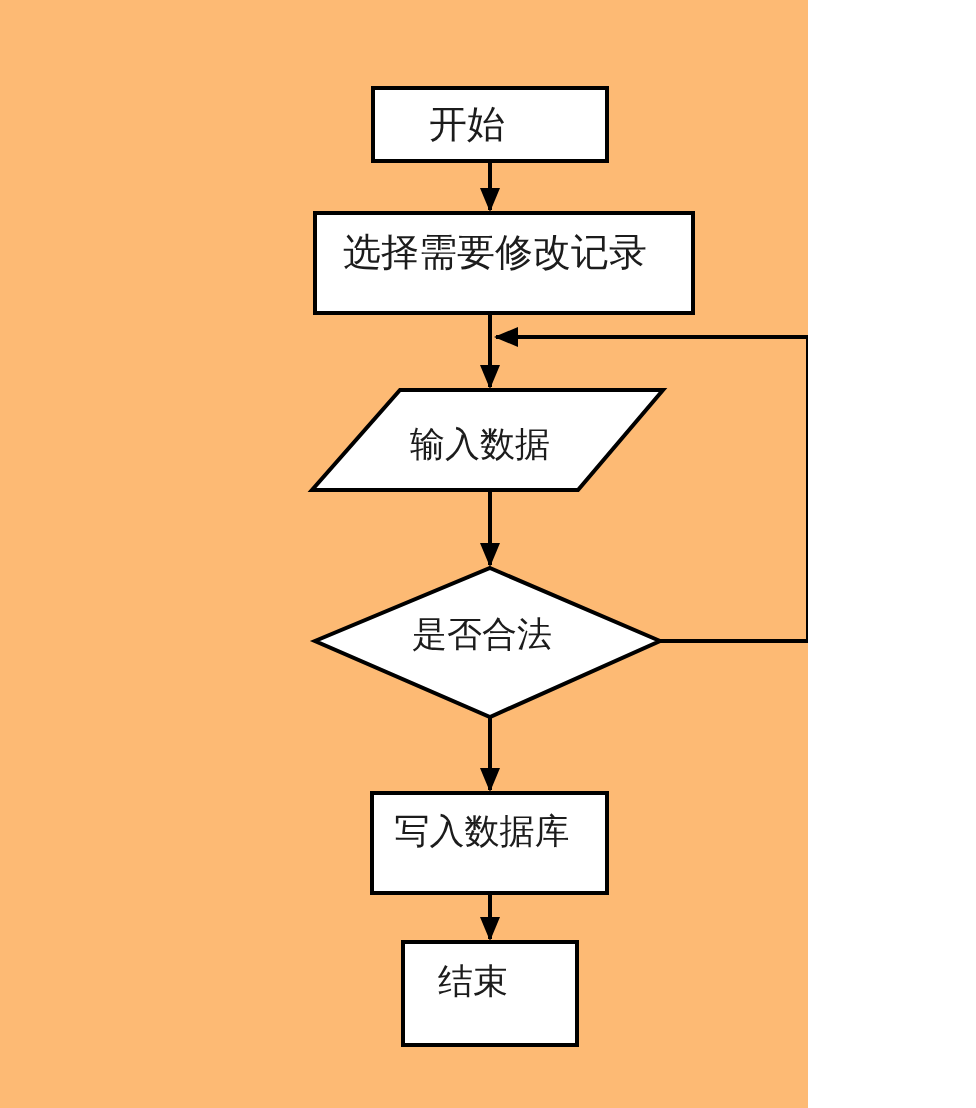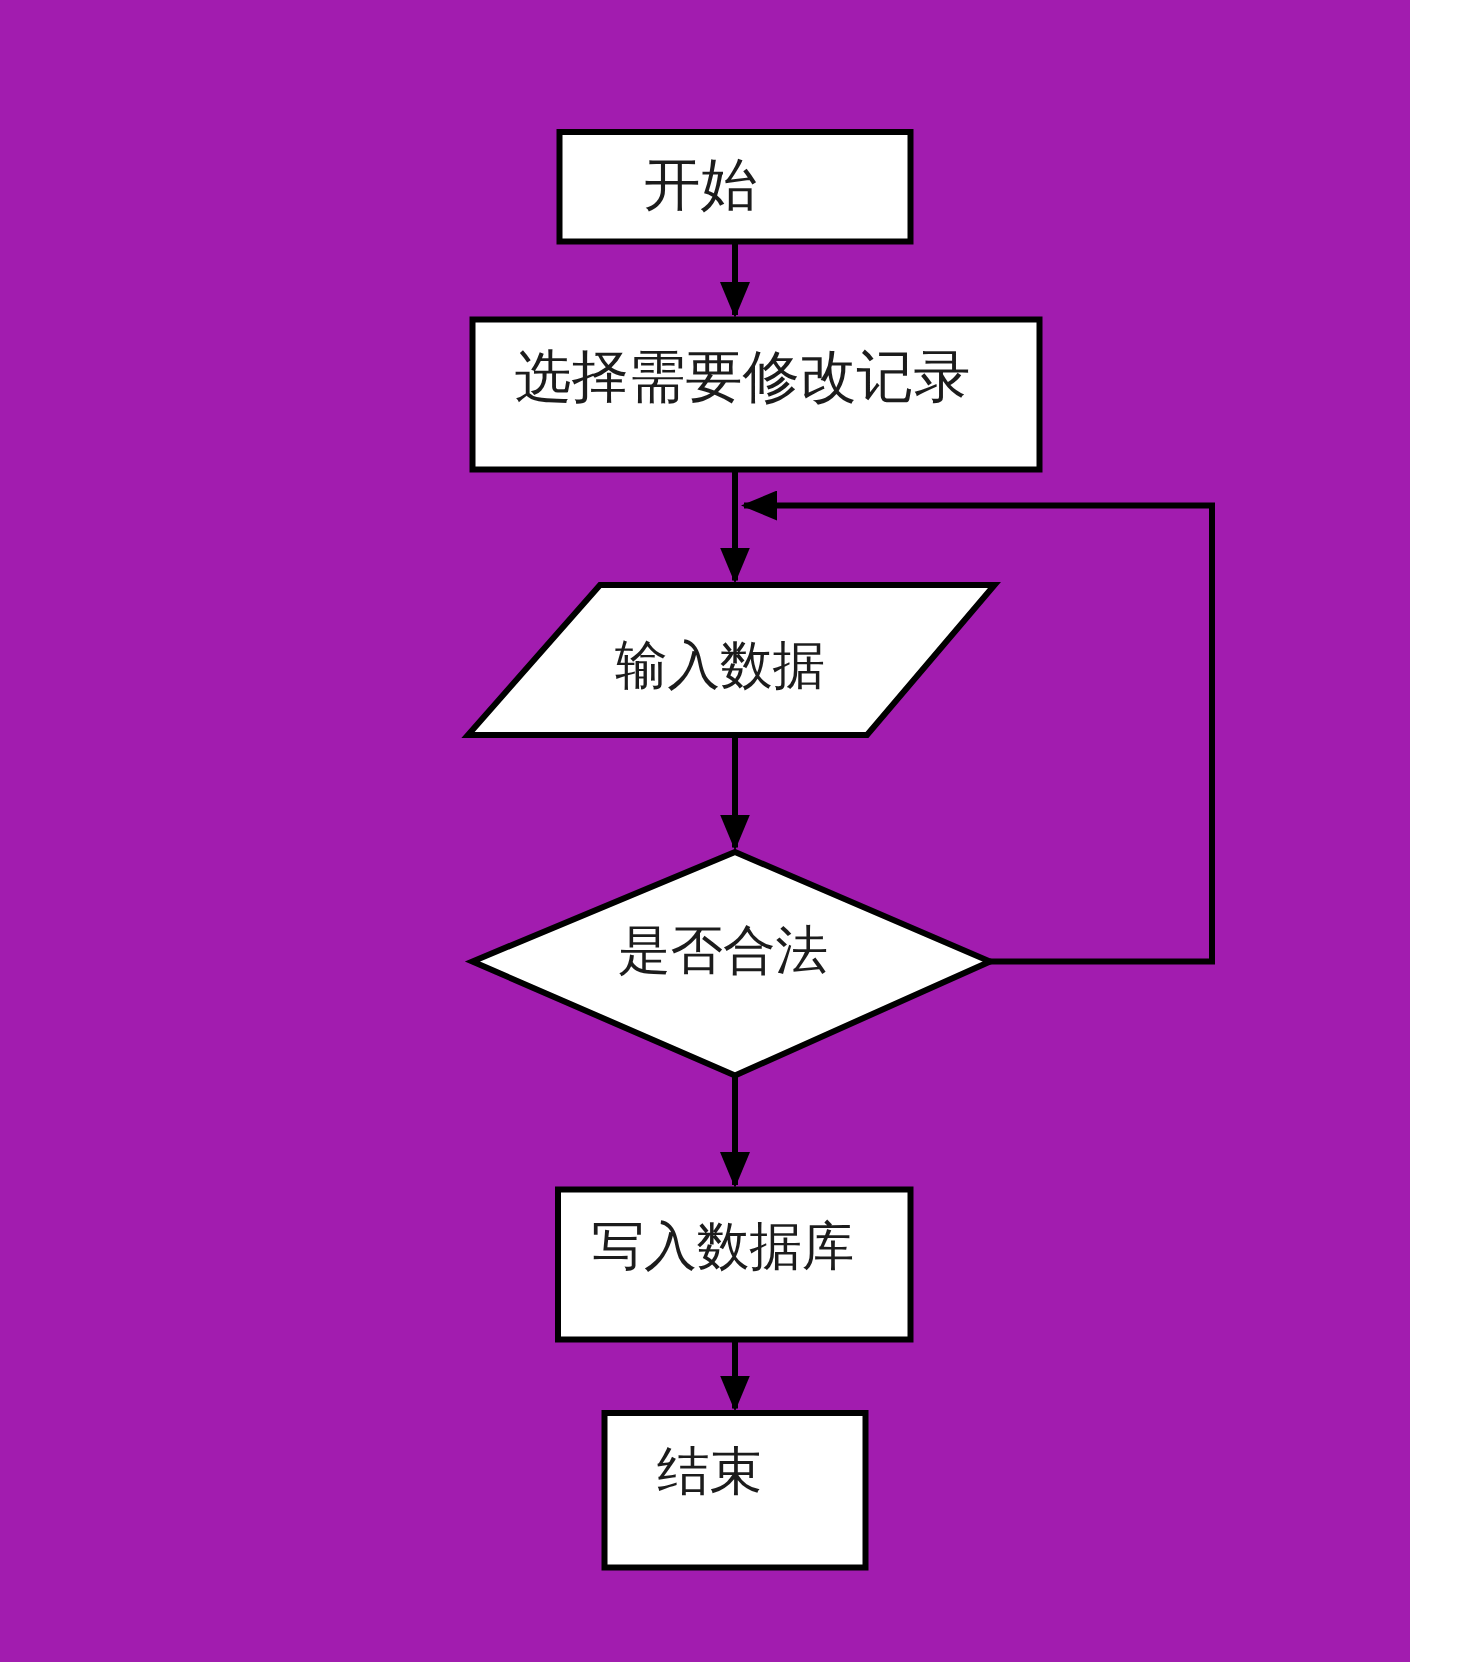--- a/index.html
+++ b/index.html
@@ -2,23 +2,23 @@
 <html><head>
 <meta charset="utf-8">
 <style>
   html, body {
     margin: 0;
     padding: 0;
     background: #ffffff;
   }
   .stage {
     position: relative;
-    width: 940px;
+    width: 808px;
     height: 1108px;
-    background: #a21caf;
+    background: #fdba74;
     overflow: hidden;
     font-family: "Liberation Serif", "DejaVu Serif", serif;
   }
   svg { display: block; }
   .shape {
     fill: #ffffff;
     stroke: #000000;
     stroke-width: 4;
   }
   .edge {

